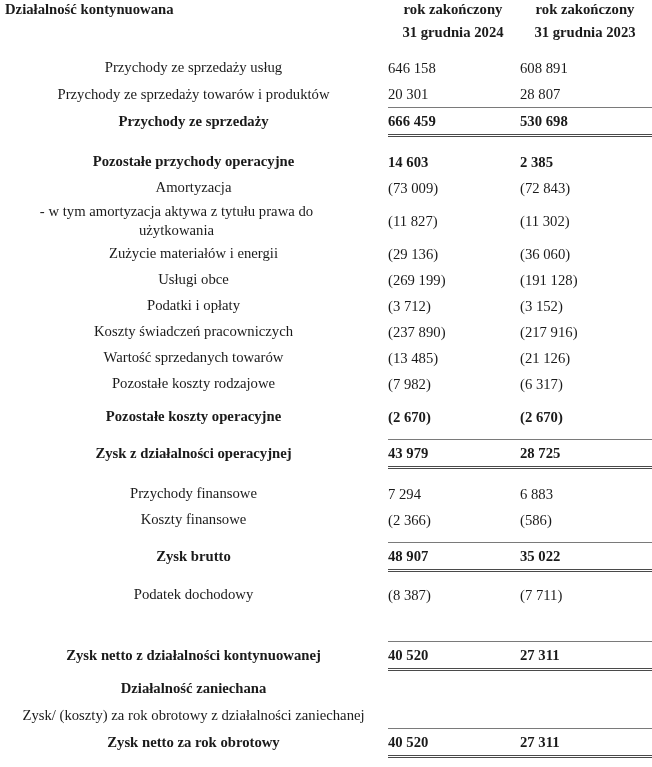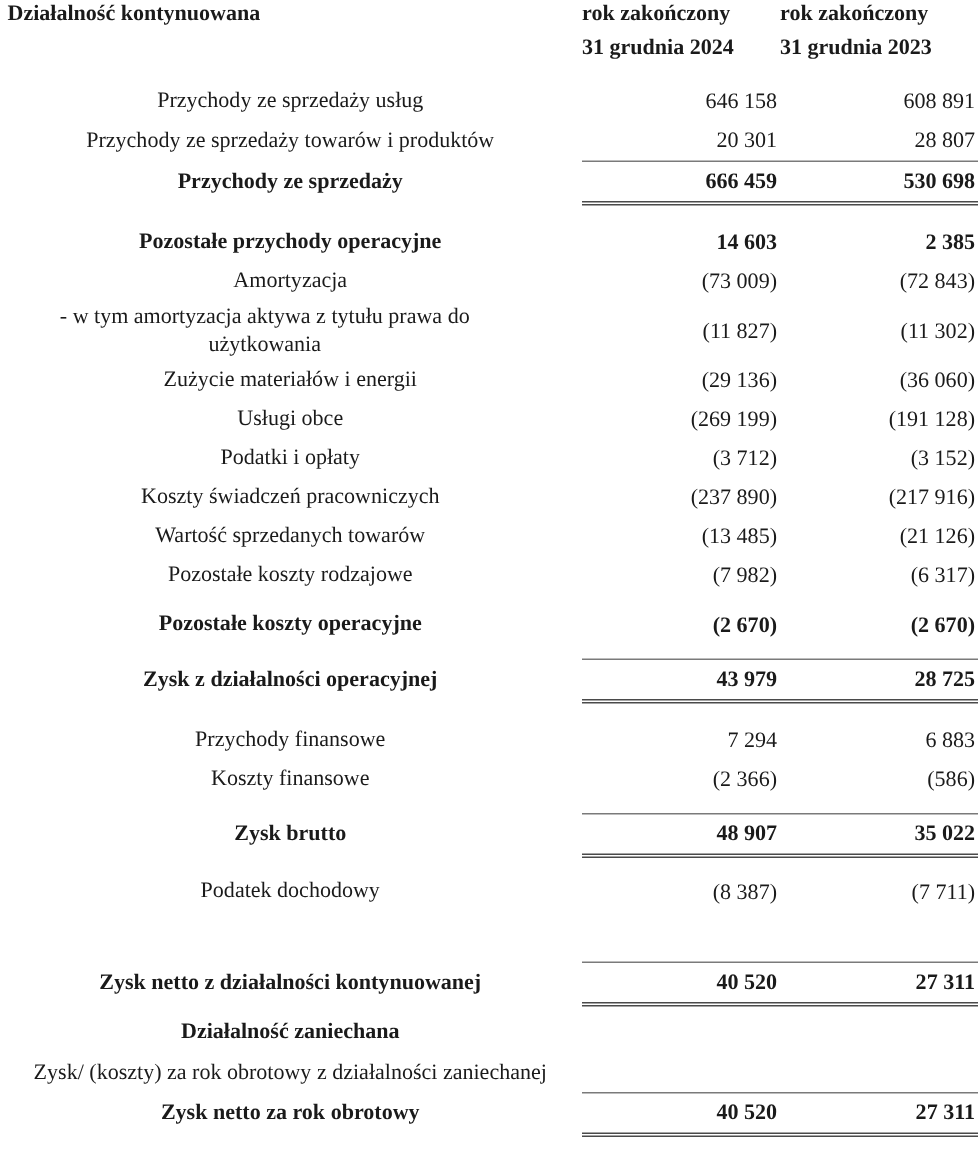--- a/index.html
+++ b/index.html
@@ -36,33 +36,32 @@
     vertical-align: middle;
     border: 0;
   }
   td.label {
     padding-left: 5px;
     padding-right: 6px;
     text-align: center;
     line-height: 1.30;
   }
   td.num {
-    text-align: right;
     padding-right: 2px;
     white-space: nowrap;
     font-variant-numeric: lining-nums;
   }
   td.y2 { padding-right: 2px; }
 
   .bold { font-weight: bold; }
 
   
   th.hcell {
     font-weight: bold;
-    text-align: left;
+    text-align: center;
     padding-right: 2px;
     vertical-align: top;
     line-height: 1.32;
     white-space: nowrap;
   }
   th.hlabel {
     font-weight: bold;
     text-align: left;
     padding-left: 5px;
     vertical-align: top;

